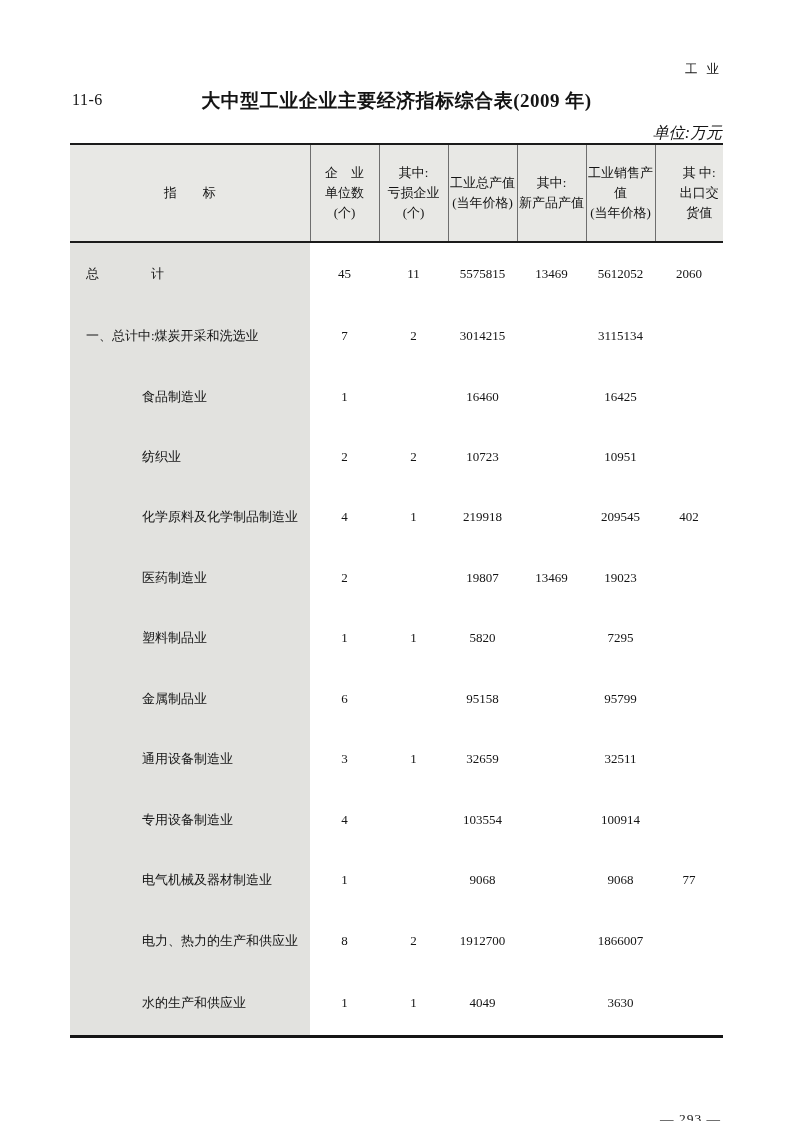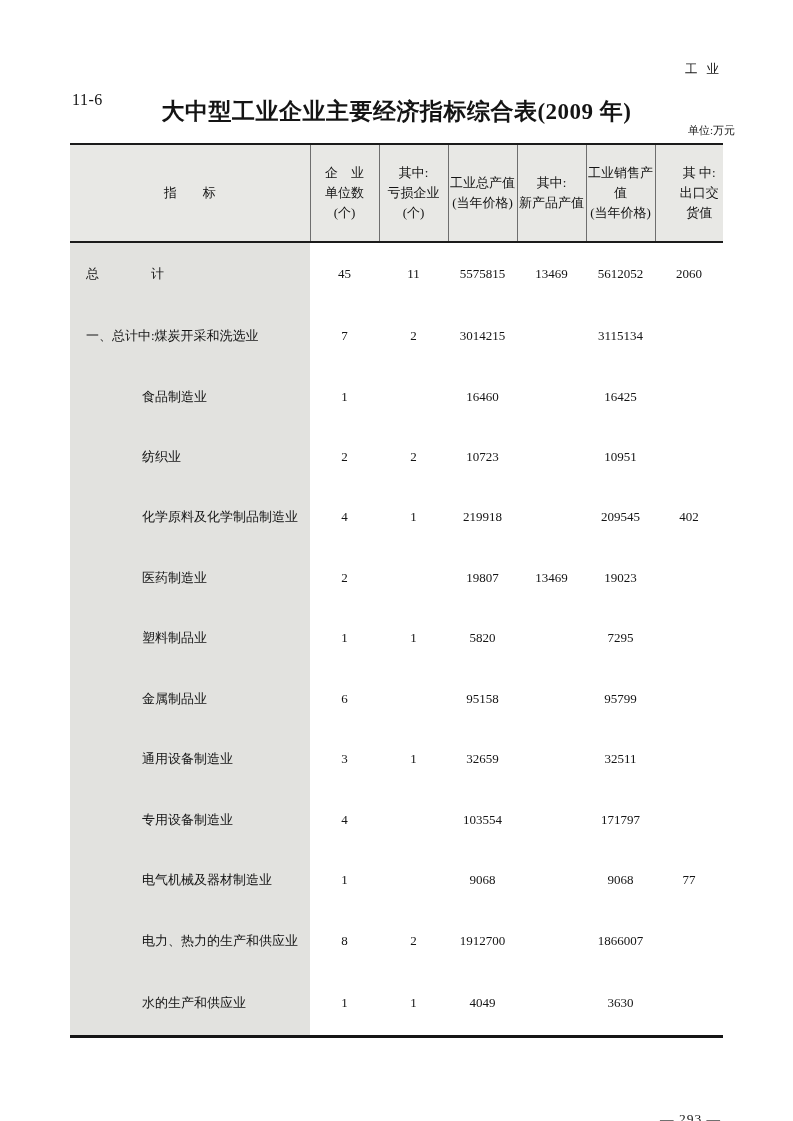--- a/index.html
+++ b/index.html
@@ -7,23 +7,23 @@
     width:793px;height:1121px;position:relative;background:#ffffff;
     font-family:"Liberation Serif","DejaVu Serif",serif;color:#141414;
     -webkit-font-smoothing:antialiased;
   }
   .corner{
     position:absolute;top:61px;right:71px;font-size:12.5px;letter-spacing:3px;text-align:center;
   }
   .title-row{position:absolute;left:70px;right:70px;top:88px;height:28px;}
   .tno{position:absolute;left:2px;top:3px;font-size:16px;letter-spacing:.5px;}
   .title{
-    margin:8px;font-size:23px;font-weight:600;text-align:center;letter-spacing:.5px;
-  }
-  .unit{position:absolute;top:123px;right:58px;font-size:11px;}
+    margin:0;font-size:19px;font-weight:600;text-align:center;letter-spacing:.5px;
+  }
+  .unit{position:absolute;top:123px;right:71px;font-size:16px;font-style:italic;}
   table{
     position:absolute;left:70px;top:143px;width:653px;height:895px;
     border-collapse:collapse;table-layout:fixed;
     border-top:2px solid #1b1b1b;border-bottom:3px solid #151515;
   }
   thead th{
     background:#e8e8e5;border-bottom:2px solid #1b1b1b;border-right:1px solid #6e6e6e;
     font-weight:normal;font-size:13px;text-align:center;vertical-align:middle;
     padding:0;height:96px;line-height:1.55;
   }
@@ -171,21 +171,21 @@
         <td class="val"></td>
         <td class="val">32511</td>
         <td class="val"></td>
       </tr>
       <tr>
         <td class="lbl ind1">专用设备制造业</td>
         <td class="val">4</td>
         <td class="val"></td>
         <td class="val">103554</td>
         <td class="val"></td>
-        <td class="val">171797</td>
+        <td class="val">100914</td>
         <td class="val"></td>
       </tr>
       <tr>
         <td class="lbl ind1">电气机械及器材制造业</td>
         <td class="val">1</td>
         <td class="val"></td>
         <td class="val">9068</td>
         <td class="val"></td>
         <td class="val">9068</td>
         <td class="val">77</td>

